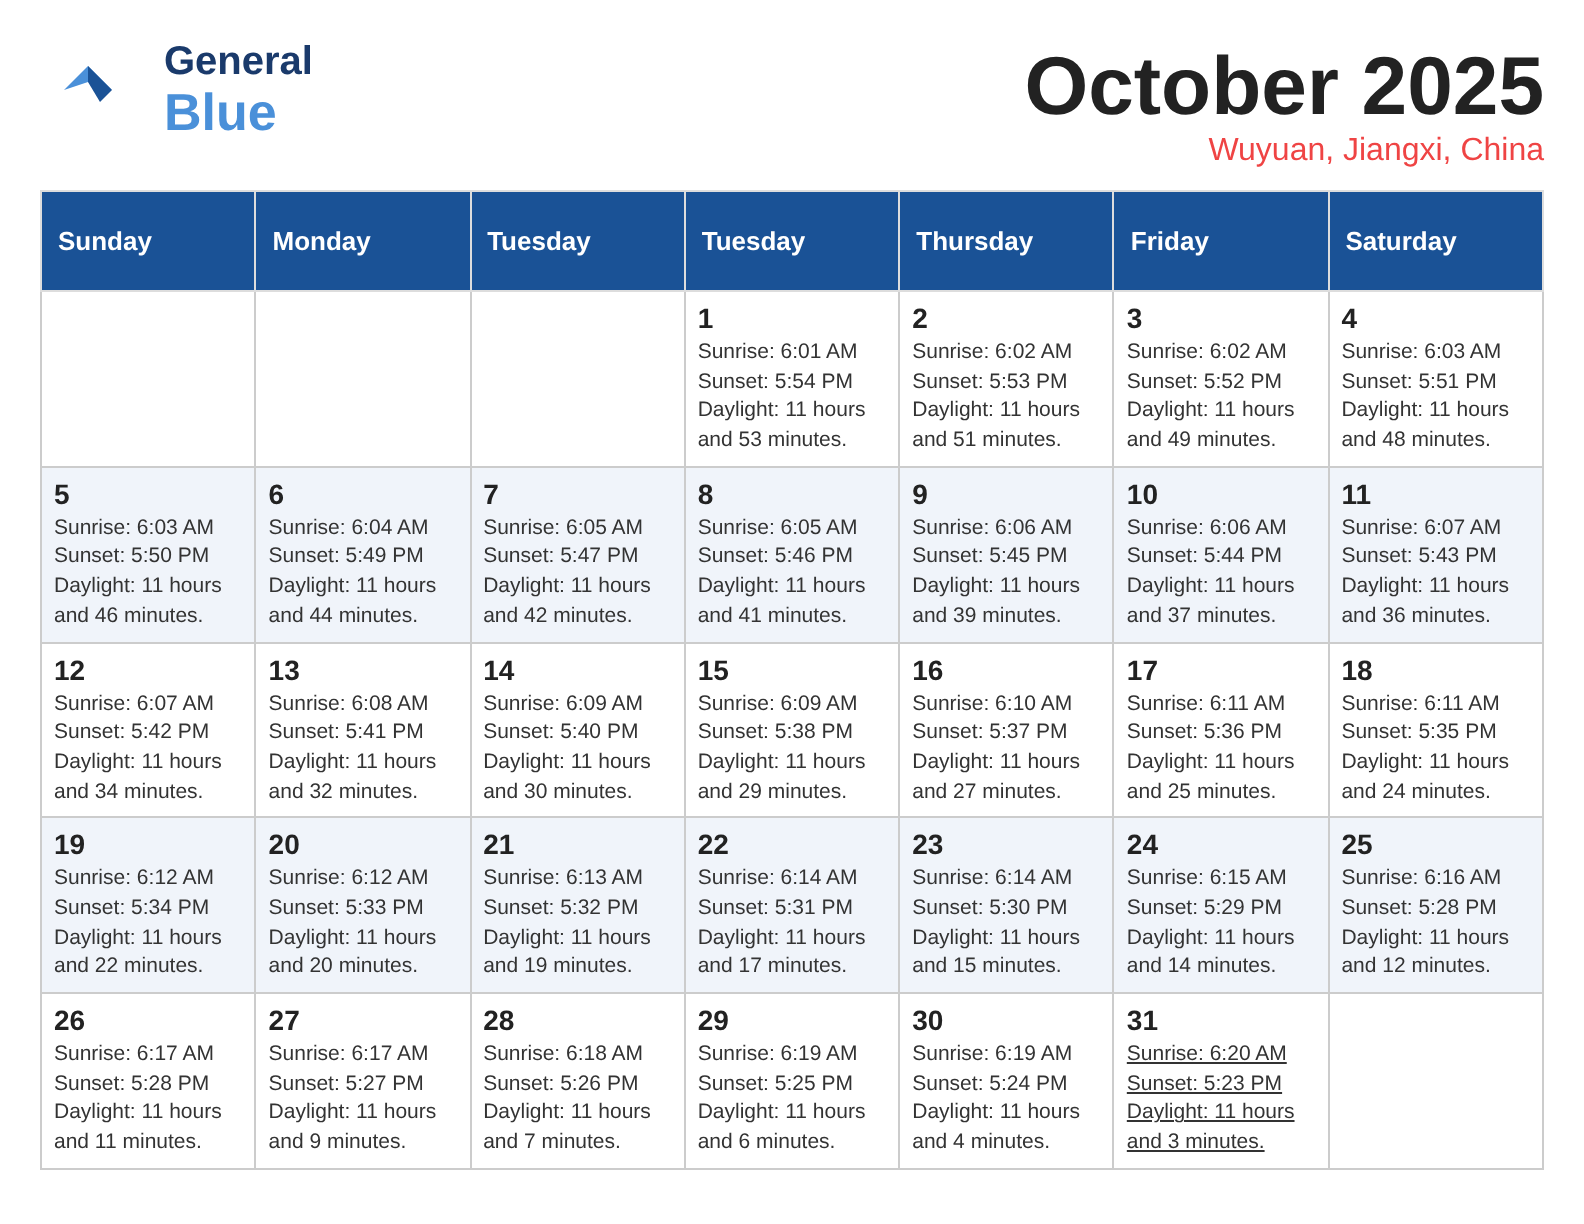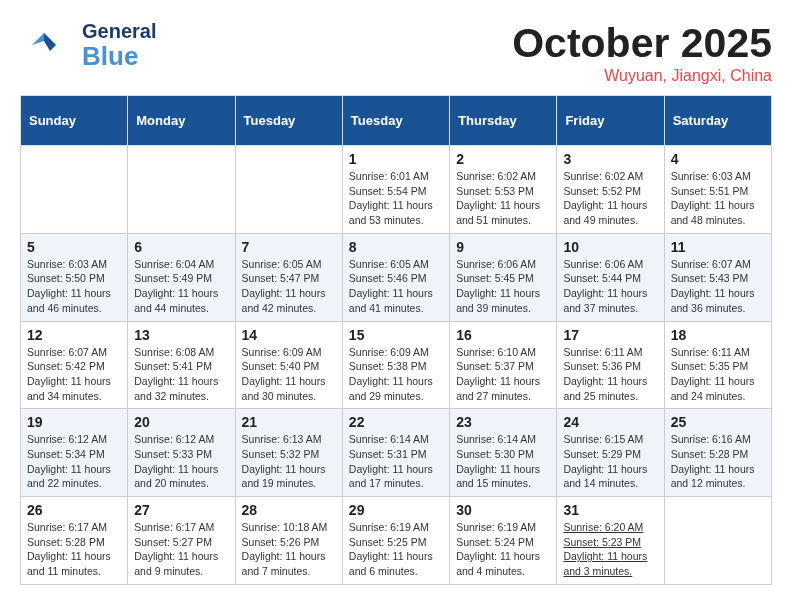--- a/index.html
+++ b/index.html
@@ -280,21 +280,21 @@
 Daylight: 11 hours and 11 minutes.</div>
         </td>
         <td>
           <div class="day-number">27</div>
           <div class="day-info" style="white-space: pre-line;">Sunrise: 6:17 AM
 Sunset: 5:27 PM
 Daylight: 11 hours and 9 minutes.</div>
         </td>
         <td>
           <div class="day-number">28</div>
-          <div class="day-info" style="white-space: pre-line;">Sunrise: 10:18 AM
+          <div class="day-info" style="white-space: pre-line;">Sunrise: 6:18 AM
 Sunset: 5:26 PM
 Daylight: 11 hours and 7 minutes.</div>
         </td>
         <td>
           <div class="day-number">29</div>
           <div class="day-info" style="white-space: pre-line;">Sunrise: 6:19 AM
 Sunset: 5:25 PM
 Daylight: 11 hours and 6 minutes.</div>
         </td>
         <td>

